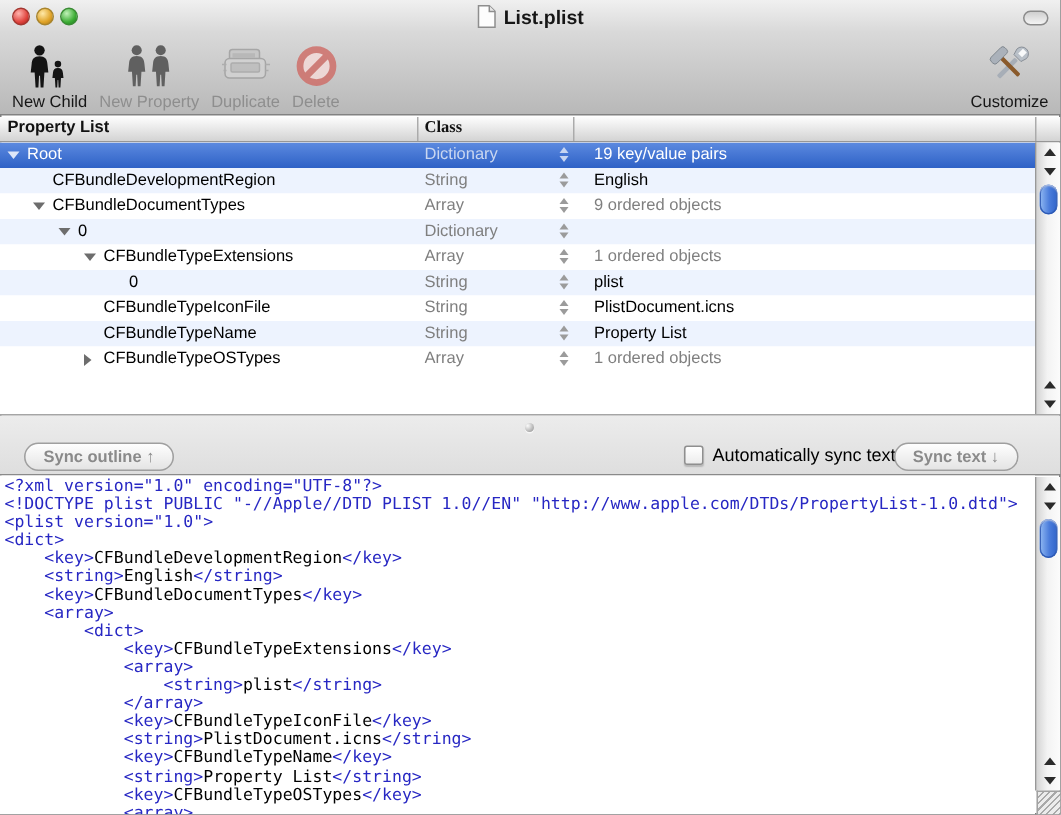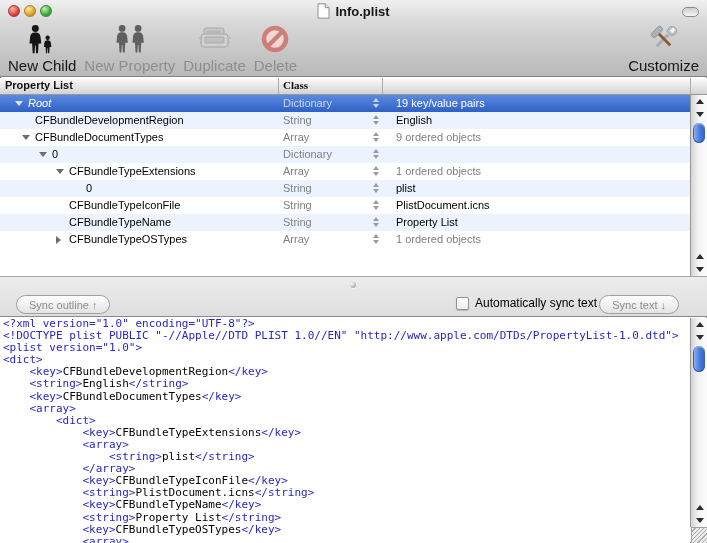--- a/index.html
+++ b/index.html
@@ -15,21 +15,21 @@
   .tl.yellow{background:radial-gradient(circle at 35% 30%,#ffe9a8,#e0a327 60%,#a8761a);border:1px solid #a8842c;}
   .tl.green{background:radial-gradient(circle at 35% 30%,#c0f1b8,#3dad35 60%,#1d7a1d);border:1px solid #3a8b34;}
   .title-group{position:absolute;left:0;top:0;width:707px;height:22px;display:flex;align-items:center;justify-content:center;gap:5px;}
   .wtitle{font-size:13px;font-weight:bold;color:#161616;}
   .lozenge{position:absolute;right:8px;top:7px;width:15px;height:8px;border-radius:5px;
     border:1px solid #8b8b8b;background:linear-gradient(#cfcfcf,#f4f4f4);}
   
   .toolbar{position:absolute;left:6px;top:22px;height:55px;display:flex;gap:4px;}
   .tbtn{display:flex;flex-direction:column;align-items:center;justify-content:flex-end;height:52px;padding:0 2px;}
   .tbtn .ticon{height:34px;display:flex;align-items:center;justify-content:center;}
-  .tlabel{font-size:15px;color:#161616;margin-top:1px;white-space:nowrap;}
+  .tlabel{font-size:11px;color:#161616;margin-top:1px;white-space:nowrap;}
   .tbtn.disabled .tlabel{color:#8e8e8e;}
   .customize{position:absolute;right:6px;top:22px;}
   
   .othead{position:absolute;left:0;top:78px;width:707px;height:17px;
     background:linear-gradient(#fdfdfd,#d3d3d3);border-bottom:1px solid #969696;box-sizing:border-box;}
   .oh{position:absolute;top:1px;font-size:11px;font-weight:bold;color:#111;}
   .hdiv{position:absolute;top:0;width:1px;height:16px;background:#ababab;}
   .obody{position:absolute;left:0;top:95px;width:690px;height:181px;background:#fff;overflow:hidden;}
   .orow{position:relative;width:690px;height:17px;line-height:17px;font-size:11px;background:#fff;}
   .orow.stripe{background:#edf3fe;}
@@ -50,21 +50,21 @@
   .cell-value{position:absolute;left:396px;top:0;right:2px;height:16px;color:#000;overflow:hidden;white-space:nowrap;}
   .cell-value.muted{color:#7f7f7f;}
   .orow.sel .cell-value{color:#fff;}
   
   .splitbar{position:absolute;left:0;top:276px;width:707px;height:41px;
     background:linear-gradient(#ececec,#dedede);border-top:1px solid #a5a5a5;border-bottom:1px solid #8a8a8a;box-sizing:border-box;}
   .dimple{position:absolute;left:350px;top:5px;width:6px;height:6px;border-radius:50%;
     background:radial-gradient(circle at 30% 30%,#fbfbfb,#a8a8a8 75%);box-shadow:0 1px 0 #f6f6f6;}
   .pillbtn{position:absolute;height:19px;border-radius:10px;border:1px solid #9f9f9f;
     background:linear-gradient(#fefefe,#e4e4e4);color:#8a8a8a;font-size:11px;display:flex;align-items:center;
-    padding:0 12px;box-sizing:border-box;white-space:nowrap;font-family:"Liberation Sans",sans-serif;}
+    padding:0 12px;box-sizing:border-box;white-space:nowrap;font-family:"Liberation Sans",sans-serif;font-weight:bold;}
   .syncoutline{left:16px;top:18px;}
   .synctext{right:28px;top:18px;}
   .autosync{position:absolute;right:110px;top:19px;display:flex;align-items:center;gap:6px;}
   .checkbox{width:13px;height:13px;border:1px solid #8f8f8f;border-radius:2px;
     background:linear-gradient(#ffffff,#ececec);box-shadow:0 1px 1px rgba(0,0,0,.18);box-sizing:border-box;}
   .autosync-label{font-size:12px;color:#000;white-space:nowrap;}
   
   .xmlview{position:absolute;left:0;top:317px;width:690px;height:226px;background:#fff;overflow:hidden;}
   .xmlpre{margin:0;padding:1px 0 0 3px;font-family:"DejaVu Sans Mono",monospace;font-size:11px;line-height:12.1px;white-space:pre;}
   .xmlpre .tag{color:#2727c3;}
@@ -94,21 +94,21 @@
         <span class="tl yellow"></span>
         <span class="tl green"></span>
       </div>
       <div class="title-group">
         <span style="display:inline-flex;">
           <svg width="13" height="16" viewBox="0 0 13 16">
             <path d="M1 .8 h7.2 L12 4.6 V15.2 H1 Z" fill="#fdfdfd" stroke="#8e8e8e"></path>
             <path d="M8.2 .8 V4.6 H12" fill="#e8e8e8" stroke="#8e8e8e"></path>
           </svg>
         </span>
-        <span class="wtitle">Info.plist</span>
+        <span class="wtitle">List.plist</span>
       </div>
       <span class="lozenge"></span>
     </div>
     <div class="toolbar" id="toolbar-left">
         <div class="tbtn">
           <div class="ticon">
             <svg width="30" height="31" viewBox="0 0 30 31">
               <g transform="translate(1,1) scale(1.05)" fill="#141414">
                 <circle cx="7" cy="3.4" r="3.3"></circle>
                 <path d="M7 7.2 C3.6 7.2 2.2 9 2 12 L1.4 17.5 H3.9 L4.5 27 H6.3 L6.7 19.5 H7.3 L7.7 27 H9.5 L10.1 17.5 H12.6 L12 12 C11.8 9 10.4 7.2 7 7.2 Z"></path>
@@ -181,21 +181,21 @@
     <span class="oh" style="left:5px;">Property List</span>
     <span class="oh" style="left:283px;font-family:Liberation Serif, serif;">Class</span>
     <span class="oh" style="left:388px;margin-top:18px;">Value</span>
     <span class="hdiv" style="left:278px;"></span>
     <span class="hdiv" style="left:382px;"></span>
     <span class="hdiv" style="left:690px;"></span>
   </div>
 
   <div class="obody" id="outline-body">
       <div class="orow sel">
-        <div class="cell-key" style="padding-left: 15px; font-style: italic;">
+        <div class="cell-key" style="padding-left: 5px;">
           <span class="discbox">
             <span class="disc-open"></span>
           </span>
           <span>Root</span>
         </div>
         <div class="cell-class">Dictionary</div>
         <div class="stepper">
           <span class="stp-up"></span>
           <span class="stp-down"></span>
         </div>

